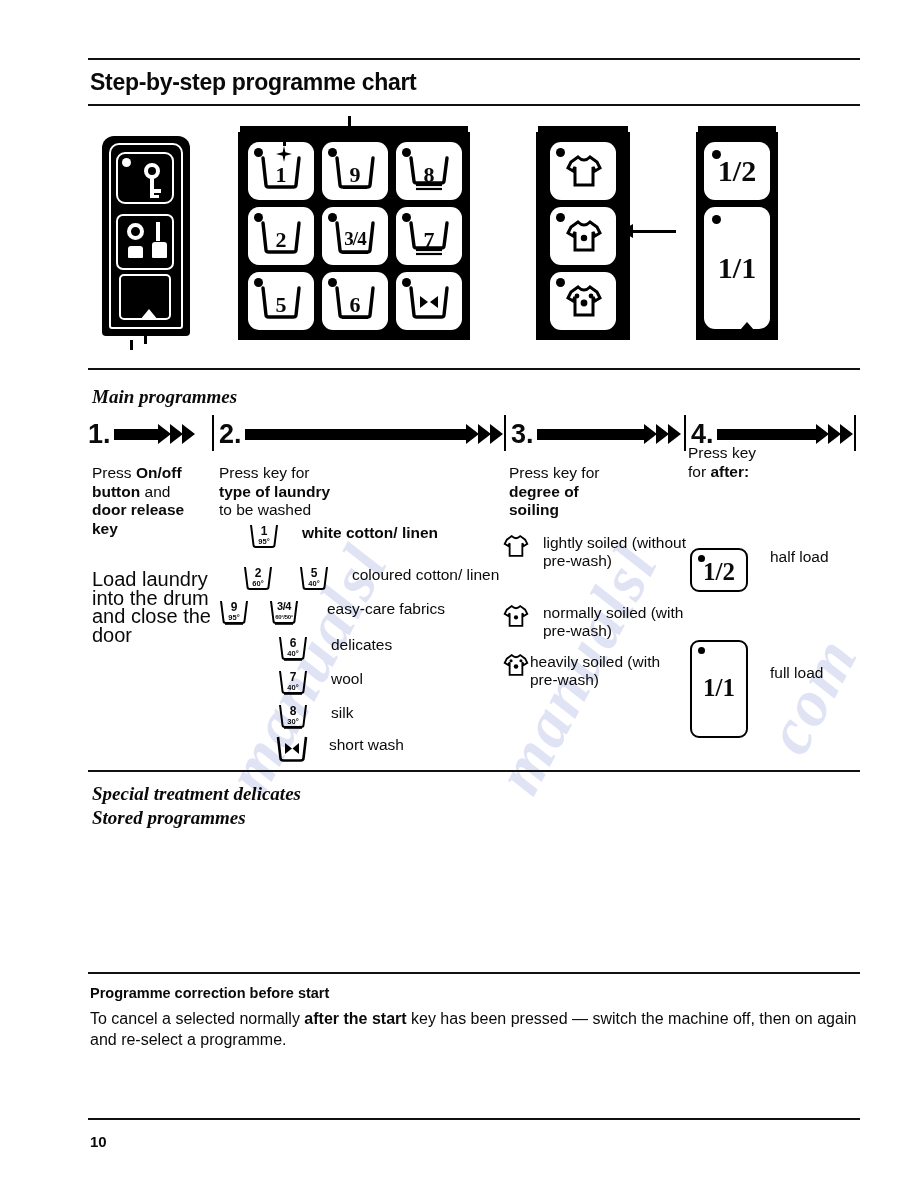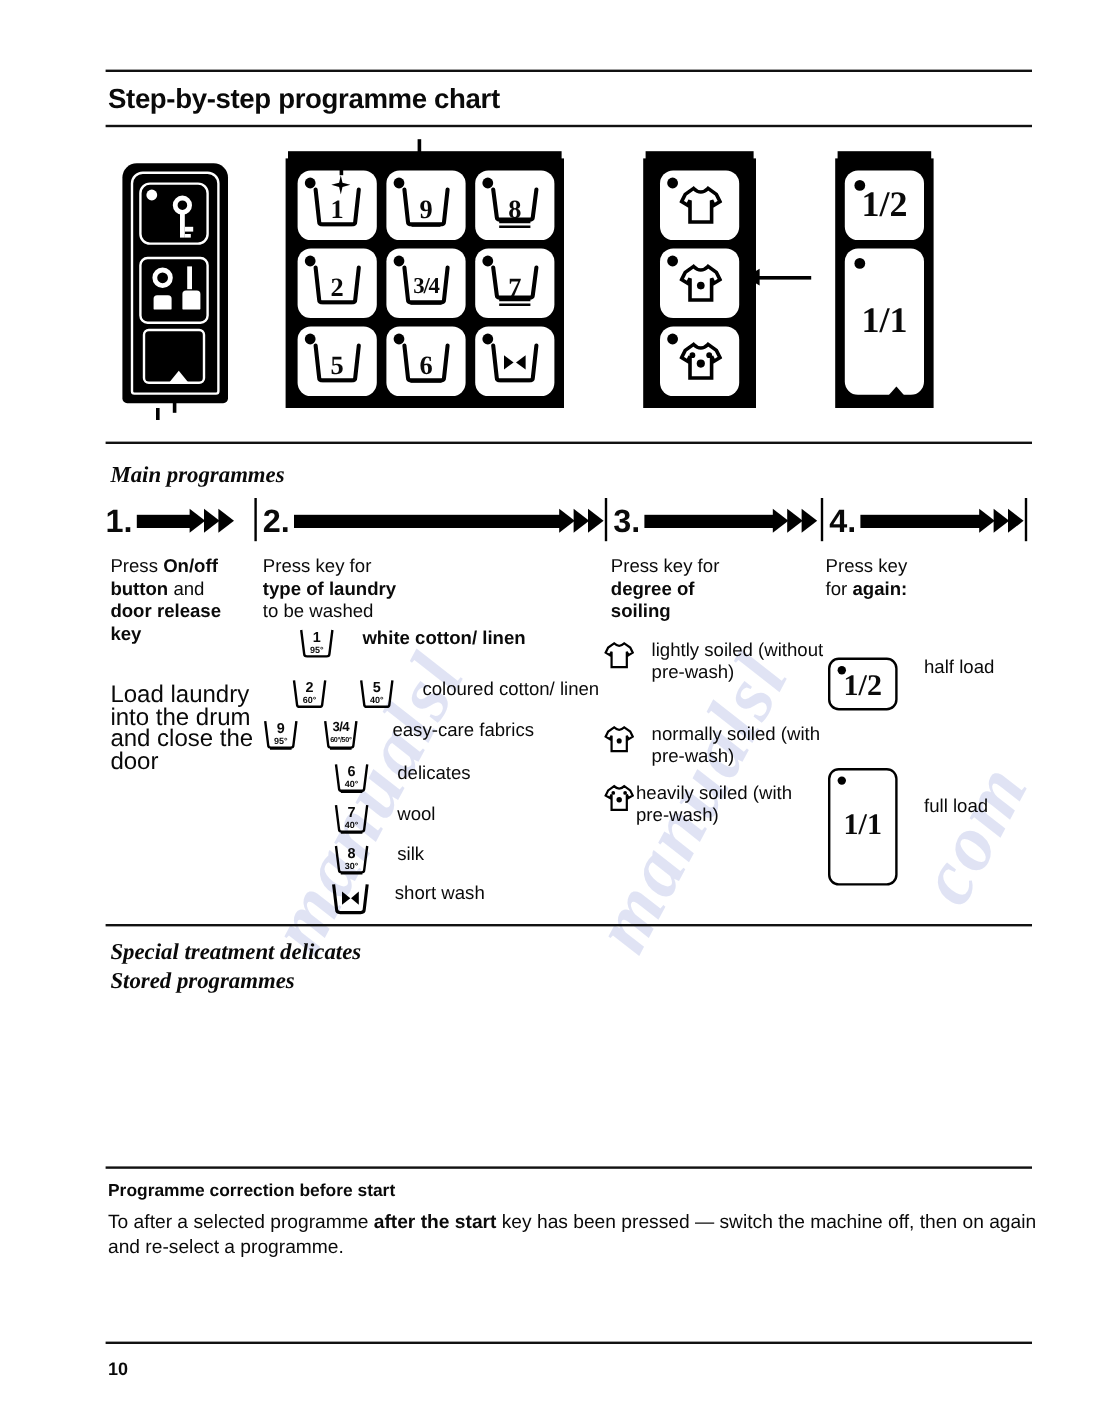--- a/index.html
+++ b/index.html
@@ -621,24 +621,24 @@
       <svg width="26" height="24" viewBox="0 0 36 34">
           <path d="M12 3 L5 8 L2 14 L7 17 L9 13 L9 31 L27 31 L27 13 L29 17 L34 14 L31 8 L24 3 Q18 9 12 3 Z" fill="none" stroke="#000" stroke-width="2.6"></path>
           <circle cx="18" cy="19" r="3.2" fill="#000"></circle>
           <circle cx="11" cy="11" r="2.2" fill="#000"></circle>
           <circle cx="25" cy="11" r="2.2" fill="#000"></circle>
         </svg>
     </div>
     <div class="symlabel" style="margin-left:1px;width:160px;">heavily soiled (with pre-wash)</div>
   </div>
 
-  <div class="col" style="left:688px;top:464px;width:160px;">
+  <div class="col" style="left:688px;top:444px;width:160px;">
     <div class="lead">
       <span>Press key</span><br>
-      <span>for </span><b>again:</b>
+      <span>for </span><b>after:</b>
     </div>
   </div>
 
   <div class="symrow" style="left:690px;top:548px;">
     <div class="loadkey" style="width:58px;height:44px;border-radius:9px;">
       <div class="ldot"></div>
       <div class="loadfrac" style="top:8px;font-size:25px;">1/2</div>
     </div>
     <div class="symlabel" style="margin-left:22px;width:90px;">half load</div>
   </div>
@@ -656,21 +656,21 @@
   <div class="special">
     <div>Special treatment delicates</div>
     <div>Stored programmes</div>
   </div>
 
   <div class="rule r4"></div>
 
   <div class="corr">
     <h3>Programme correction before start</h3>
     <p>
-      <span>To after a selected programme </span><b>after the start</b><span> key has been pressed — switch the machine off, then on again and re-select a programme.</span>
+      <span>To cancel a selected normally </span><b>after the start</b><span> key has been pressed — switch the machine off, then on again and re-select a programme.</span>
     </p>
   </div>
 
   <div class="rule r5"></div>
 
   <div class="pageno">10</div>
 
 </div>
 
 </body></html>

